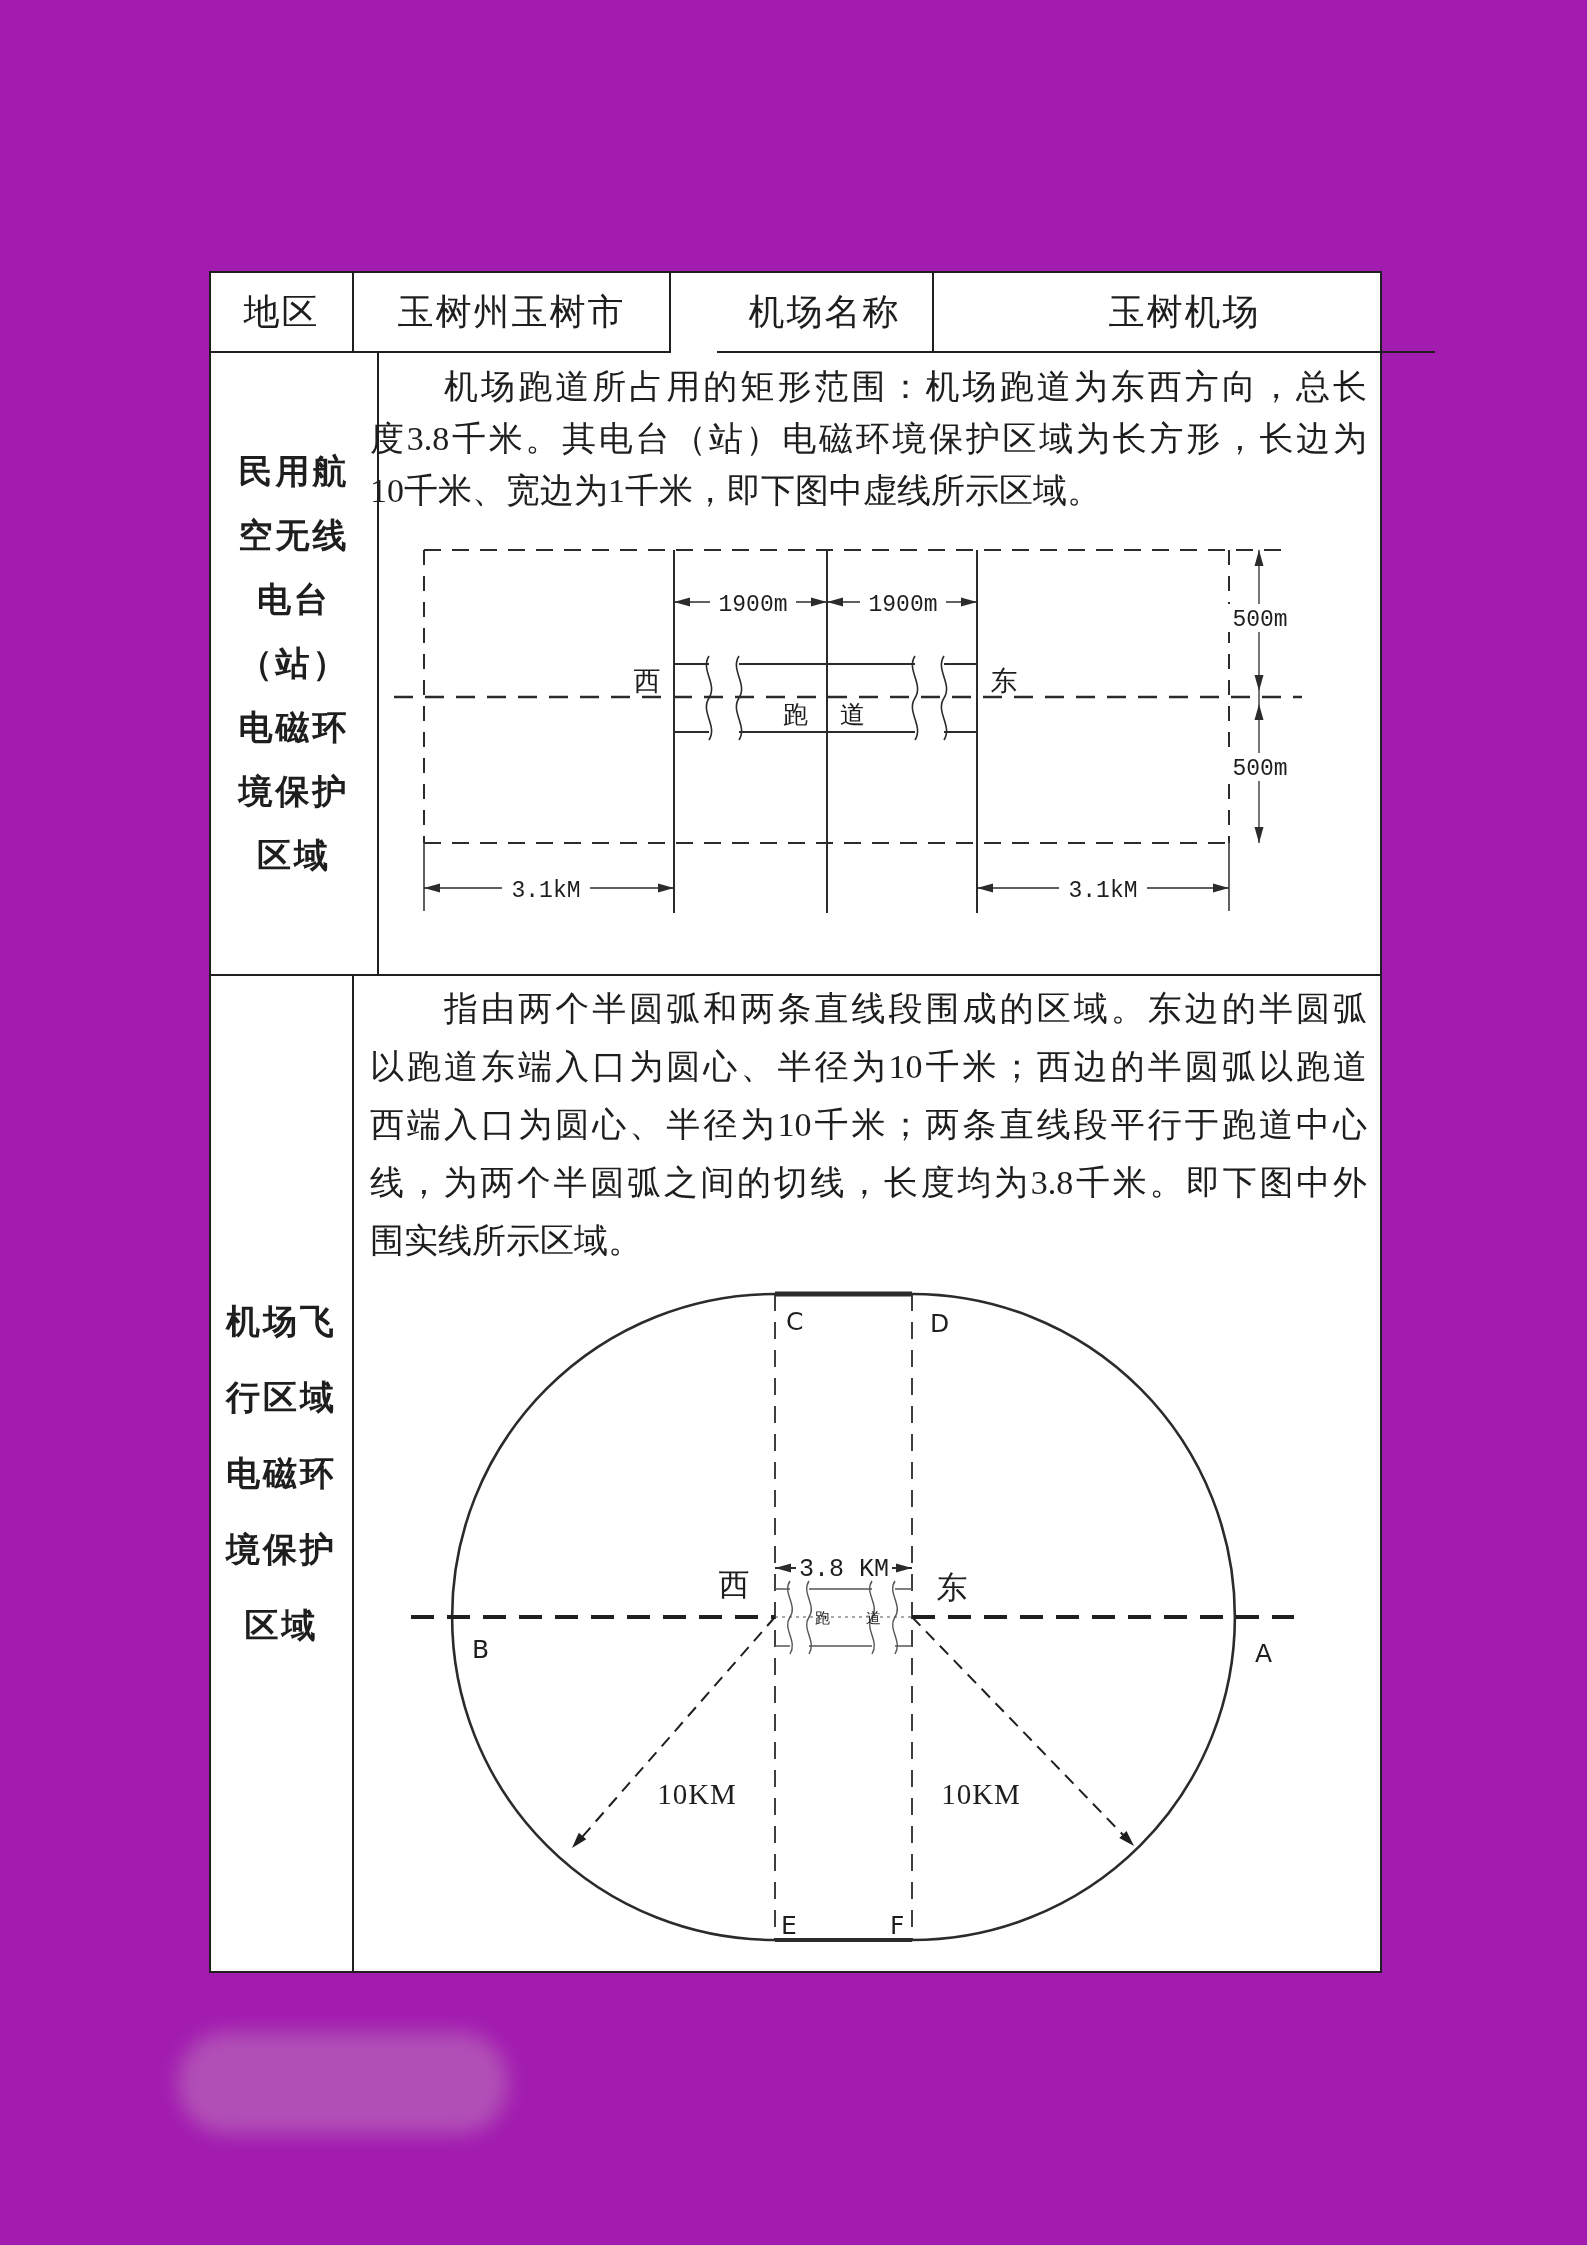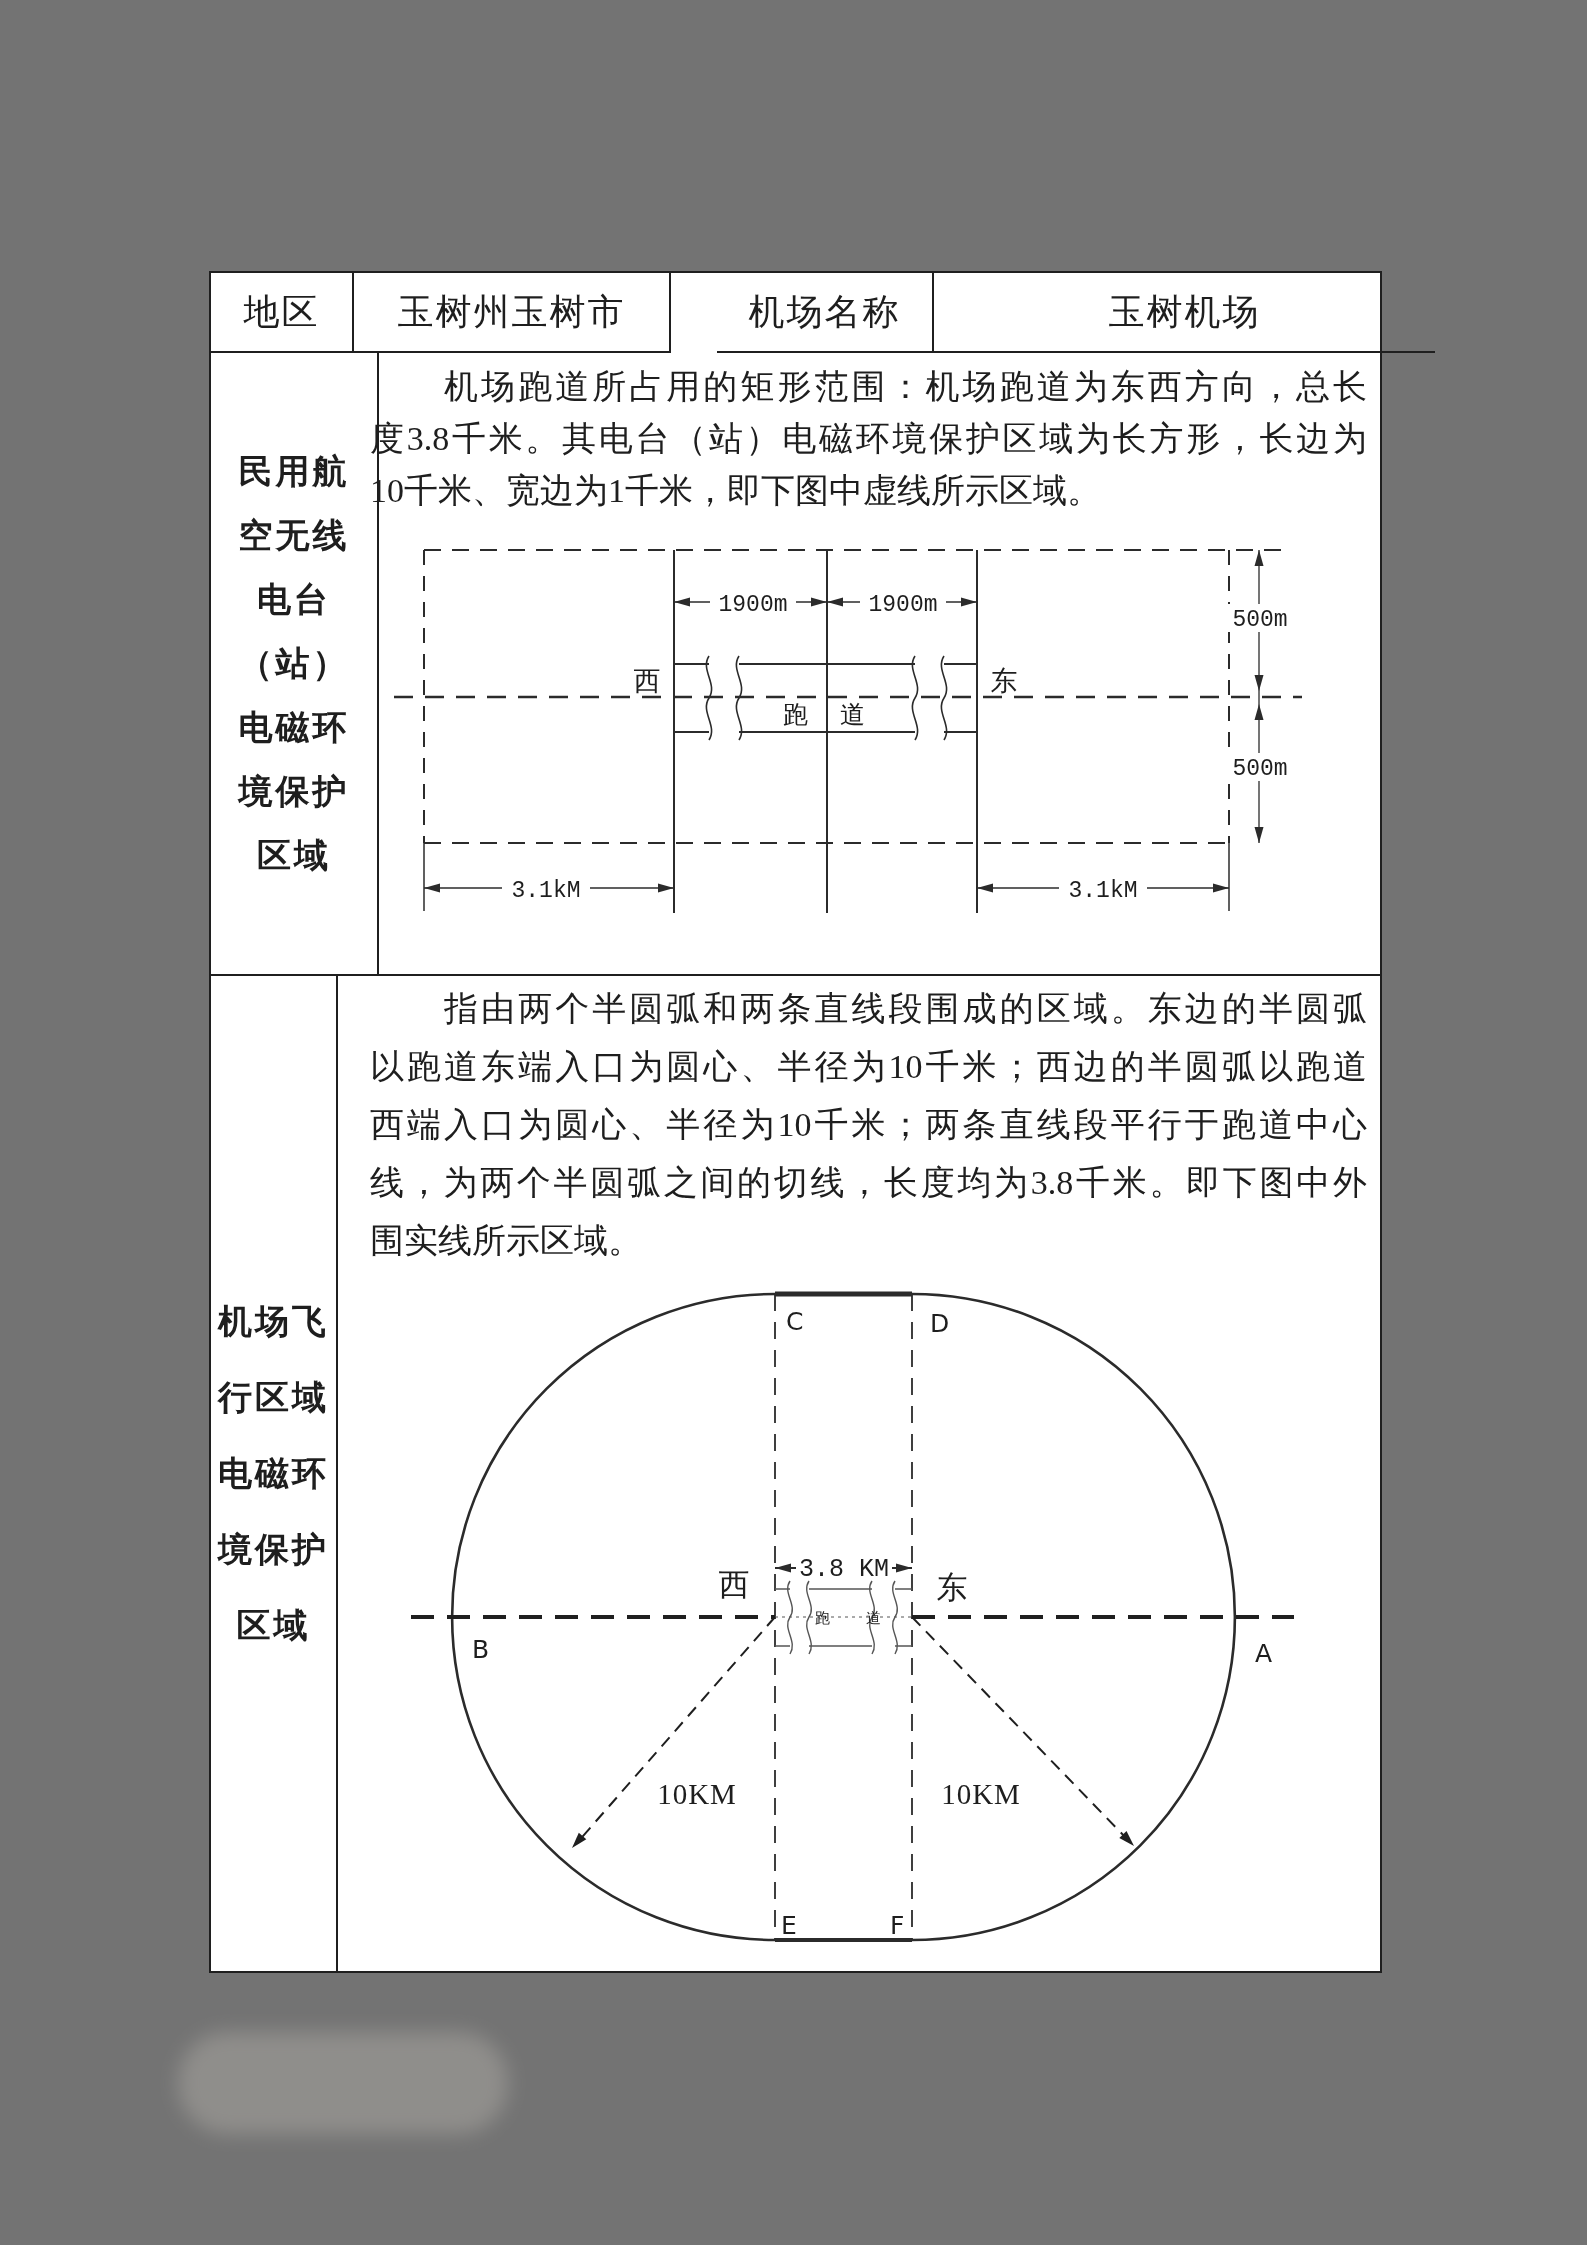--- a/index.html
+++ b/index.html
@@ -1,17 +1,17 @@
 <!DOCTYPE html>
 <html><head>
 <meta charset="utf-8">
 <style>
   html,body{margin:0;padding:0;background:#ffffff;}
   .page{
-    position:relative;width:1587px;height:2245px;background:#737373;overflow:hidden;
+    position:relative;width:1587px;height:2245px;background:#a21caf;overflow:hidden;
     font-family:"Liberation Serif","DejaVu Serif",serif;color:#1e1e1e;
   }
   .tbl{
     position:absolute;left:209px;top:271px;width:1173px;height:1702px;
     border:2px solid #1f1f1f;box-sizing:border-box;background:#fff;
   }
   .cell{position:absolute;box-sizing:border-box;}
   .b-r{border-right:2px solid #1f1f1f;}
   .b-b{border-bottom:2px solid #1f1f1f;}
   .hcell{display:flex;align-items:center;justify-content:center;font-size:36px;letter-spacing:2px;}
@@ -134,21 +134,21 @@
         <text class="dimtxt" x="749" y="544" text-anchor="middle">3.1kM</text>
       </svg>
 
       <div class="para para-radio">
         <div class="para-line">　　机场跑道所占用的矩形范围：机场跑道为东西方向，总长</div>
         <div class="para-line">度3.8千米。其电台（站）电磁环境保护区域为长方形，长边为</div>
         <div class="para-line last">10千米、宽边为1千米，即下图中虚线所示区域。</div>
       </div>
     </div>
 
-    <div class="cell sidecell row-flight b-r" style="left:0;top:703px;width:127px;height:995px;">
+    <div class="cell sidecell row-flight b-r" style="left:0;top:703px;width:143px;height:995px;">
       <span class="side-line">机场飞</span>
       <span class="side-line">行区域</span>
       <span class="side-line">电磁环</span>
       <span class="side-line">境保护</span>
       <span class="side-line">区域</span>
     </div>
 
     <div class="cell content" style="left:143px;top:703px;width:1026px;height:995px;">
 
       <svg class="dg" width="1026" height="995" viewBox="0 0 1026 995">

